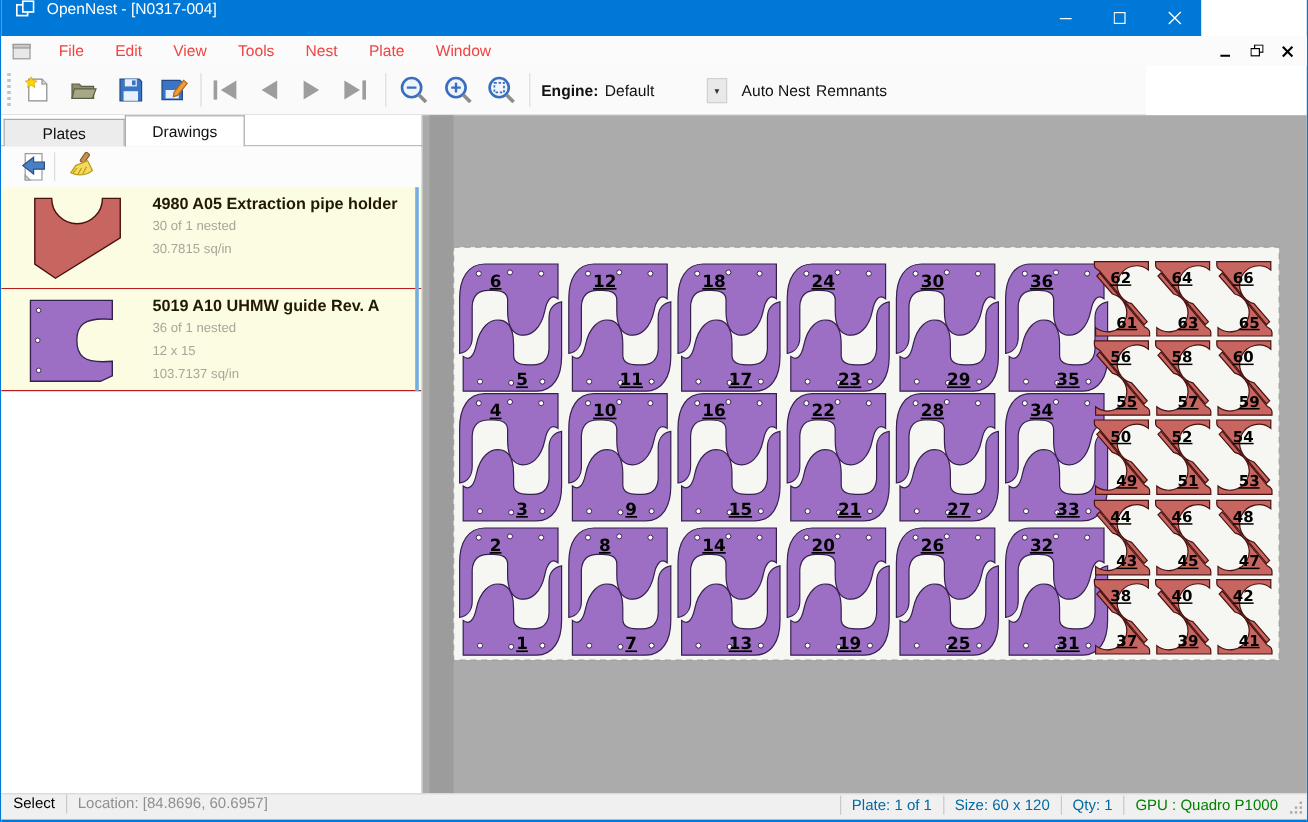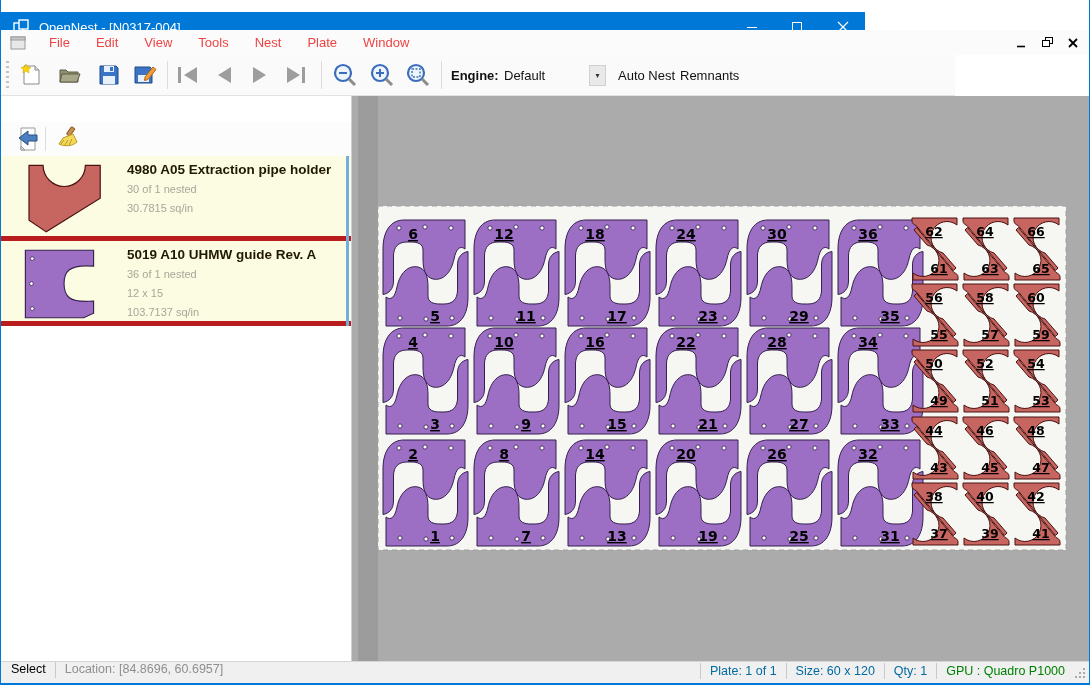--- a/index.html
+++ b/index.html
@@ -1,20 +1,20 @@
 <!DOCTYPE html>
 <html><head>
 <meta charset="utf-8">
 <style>
   * { margin:0; padding:0; box-sizing:border-box; }
   html,body { width:1090px; height:685px; font-family:"Liberation Sans", sans-serif; overflow:hidden; }
   body { position:relative; background:#ffffff; border-left:1px solid #0078D7; border-right:1px solid #0078D7; }
 
   
-  .titlebar { position:absolute; left:0; top:12px; width:864px; height:30px; background:#0078D7; display:flex; align-items:center; }
+  .titlebar { position:absolute; left:0; top:0; width:1000px; height:30px; background:#0078D7; display:flex; }
   .titlebar .app-icon { margin-left:12px; width:16px; height:16px; }
   .titlebar .title { color:#fff; font-size:13px; margin-left:10px; }
   .win-controls { position:absolute; right:0; top:0; height:30px; display:flex; }
   .win-btn { width:45px; height:30px; display:flex; align-items:center; justify-content:center; color:#fff; }
 
   
   .menubar { position:absolute; left:0; top:30px; width:1089px; height:25px; background:#fbfbfb; display:flex; align-items:center; }
   .mdi-icon { width:16px; height:14px; margin-left:9px; margin-right:10px; }
   .menu-item { font-size:13px; color:#ef4444; padding:4px 13px; }
   .mdi-controls { position:absolute; right:6px; top:0; height:25px; display:flex; align-items:center; gap:4px; }
@@ -35,21 +35,21 @@
   .tabstrip { position:absolute; left:0; top:0; width:351px; height:26px; }
   .tab { position:absolute; top:2px; height:24px; font-size:13px; color:#111; display:flex; align-items:center; justify-content:center;
          background:#f0f0f0; border:1px solid #ababab; border-bottom:none; }
   .tab.inactive { left:2px; width:101px; top:3px; height:23px; background:#ececec; }
   .tab.active { left:103px; width:100px; top:0; height:26px; background:#fff; z-index:2; }
   .tabstrip .tab-underline { position:absolute; left:0; top:25px; width:351px; height:1px; background:#ababab; }
   .panel-toolbar { position:absolute; left:0; top:26px; width:350px; height:34px; background:#fcfcfc; }
   .panel-tb-btn { position:absolute; top:3px; width:30px; height:28px; display:flex; align-items:center; justify-content:center; }
   .panel-tb-sep { position:absolute; left:44px; top:5px; width:1px; height:24px; background:#dcdcdc; }
   .drawing-list { position:absolute; left:0; top:60px; width:350px; }
-  .drawing-item { position:relative; width:350px; height:85px; background:#fcfce3; border-bottom:5px solid #b91c1c; }
+  .drawing-item { position:relative; width:350px; height:85px; background:#fcfce3; border-bottom:1px solid #b91c1c; }
   .drawing-item .thumb { position:absolute; left:14px; top:7px; }
   .drawing-item .info { position:absolute; left:126px; top:6px; }
   .drawing-title { font-size:13.5px; font-weight:bold; color:#201a00; margin-bottom:3px; }
   .drawing-line { font-size:11px; color:#a7a79a; line-height:19px; }
   .list-scroll { position:absolute; left:345px; top:60px; width:3px; height:170px; background:#74aee0; }
 
   
   .canvas { position:absolute; left:351px; top:96px; width:739px; height:565px; background:#ababab; }
   .canvas-strip { position:absolute; left:6px; top:0; width:20px; height:565px; background:#9c9c9c; }
   .plate { position:absolute; left:25px; top:109px; }
@@ -216,20 +216,25 @@
   <span class="tb-label" style="left:450px; font-weight:bold;">Engine:</span>
   <span class="tb-label" style="left:503px;">Default</span>
   <div class="engine-arrow">
     <span>▾</span>
   </div>
   <span class="tb-label" style="left:617px;">Auto Nest</span>
   <span class="tb-label" style="left:679px;">Remnants</span>
 </div>
 
 <div class="left-panel">
+  <div class="tabstrip">
+    <div class="tab-underline"></div>
+    <div class="tab inactive">Plates</div>
+    <div class="tab active">Drawings</div>
+  </div>
 
   <div class="panel-toolbar">
     <div class="panel-tb-btn" style="left:12px">
       <svg width="26" height="26" viewBox="0 0 26 26">
         <path d="M6,2 H20 V24 H6 Z" fill="#fff" stroke="#9a9a9a"></path>
         <path d="M6,20 L10,24 L6,24 Z" fill="#ddd" stroke="#9a9a9a"></path>
         <path d="M22,9 L13,9 L13,5 L4,12 L13,19 L13,15 L22,15 Z" fill="#4a7fc1" stroke="#2a4f85"></path>
       </svg>
     </div>
     <div class="panel-tb-sep"></div>

